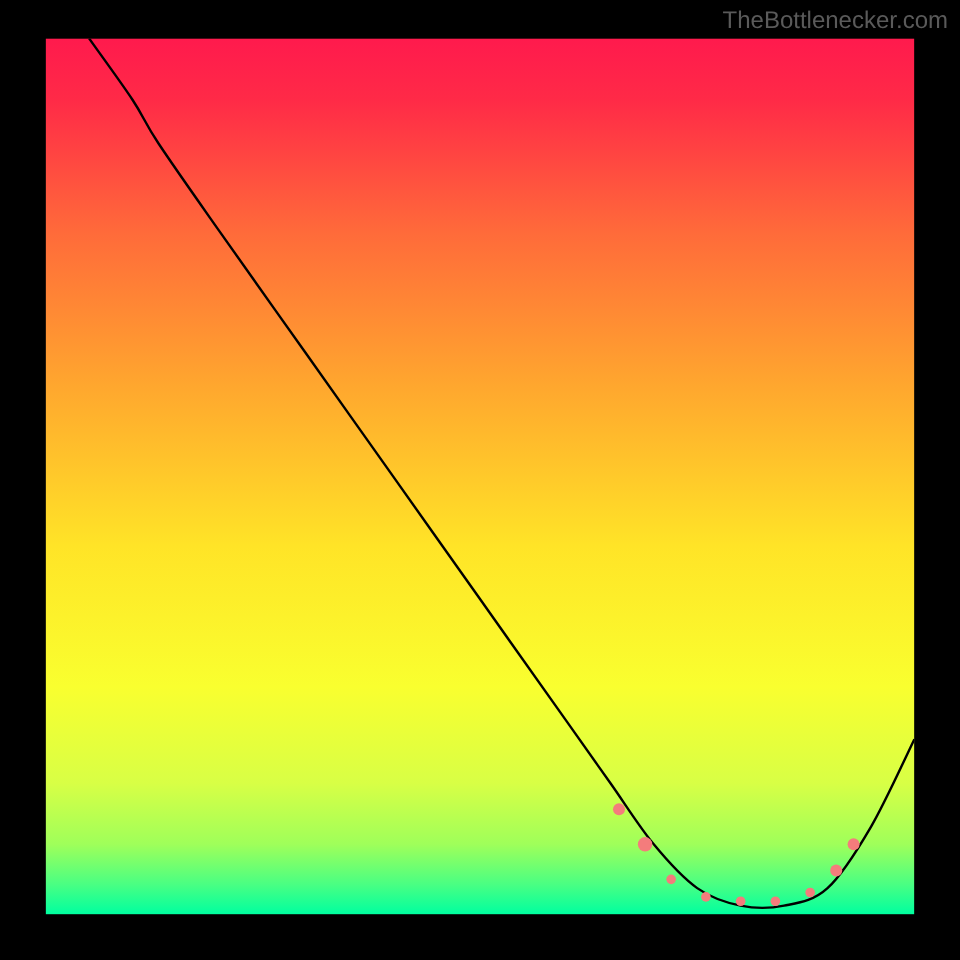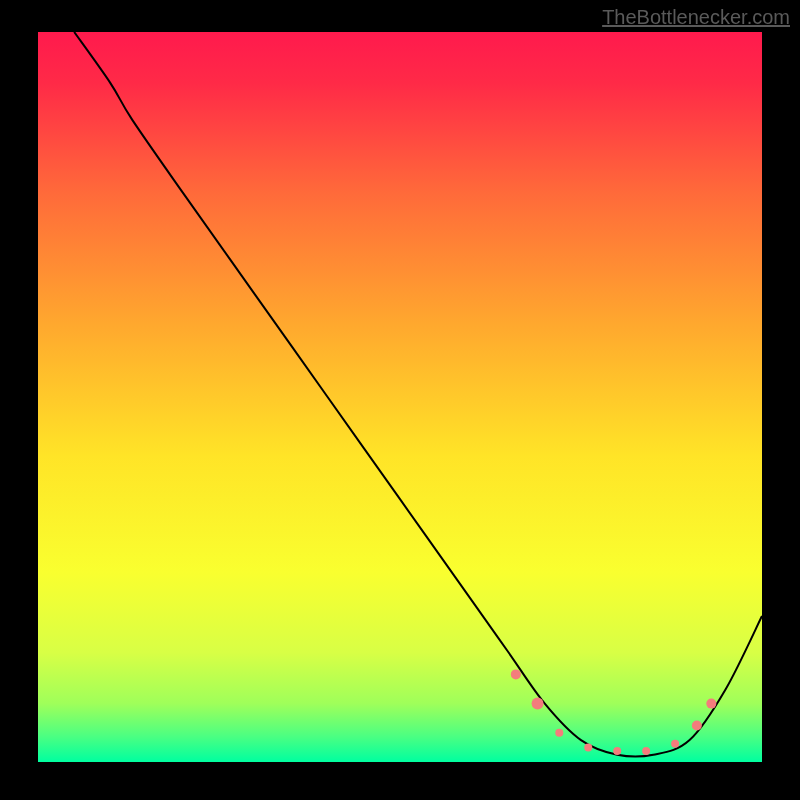--- a/index.html
+++ b/index.html
@@ -1,17 +1,17 @@
 <!DOCTYPE html>
 <html><head>
 <meta charset="utf-8">
 <style>
   * { margin: 0; padding: 0; box-sizing: border-box; }
   body { width: 800px; height: 800px; background: #000; position: relative; font-family: Arial, sans-serif; }
-  .watermark { position: absolute; top: 6px; right: 10px; color: #5a5a5a; font-size: 20px; z-index: 10; text-decoration: underline; }
+  .watermark { position: absolute; top: 6px; right: 10px; color: #5a5a5a; font-size: 20px; z-index: 10; }
   .frame { position: absolute; left: 38px; top: 32px; width: 724px; height: 730px; background: #000; }
   .plot { position: absolute; left: 0; top: 0; width: 724px; height: 730px; }
   .gradient { position: absolute; left: 0; top: 0; width: 724px; height: 730px; }
 </style>
 </head>
 <body>
 
 <div class="watermark">TheBottlenecker.com</div>
 
 <div class="frame">

